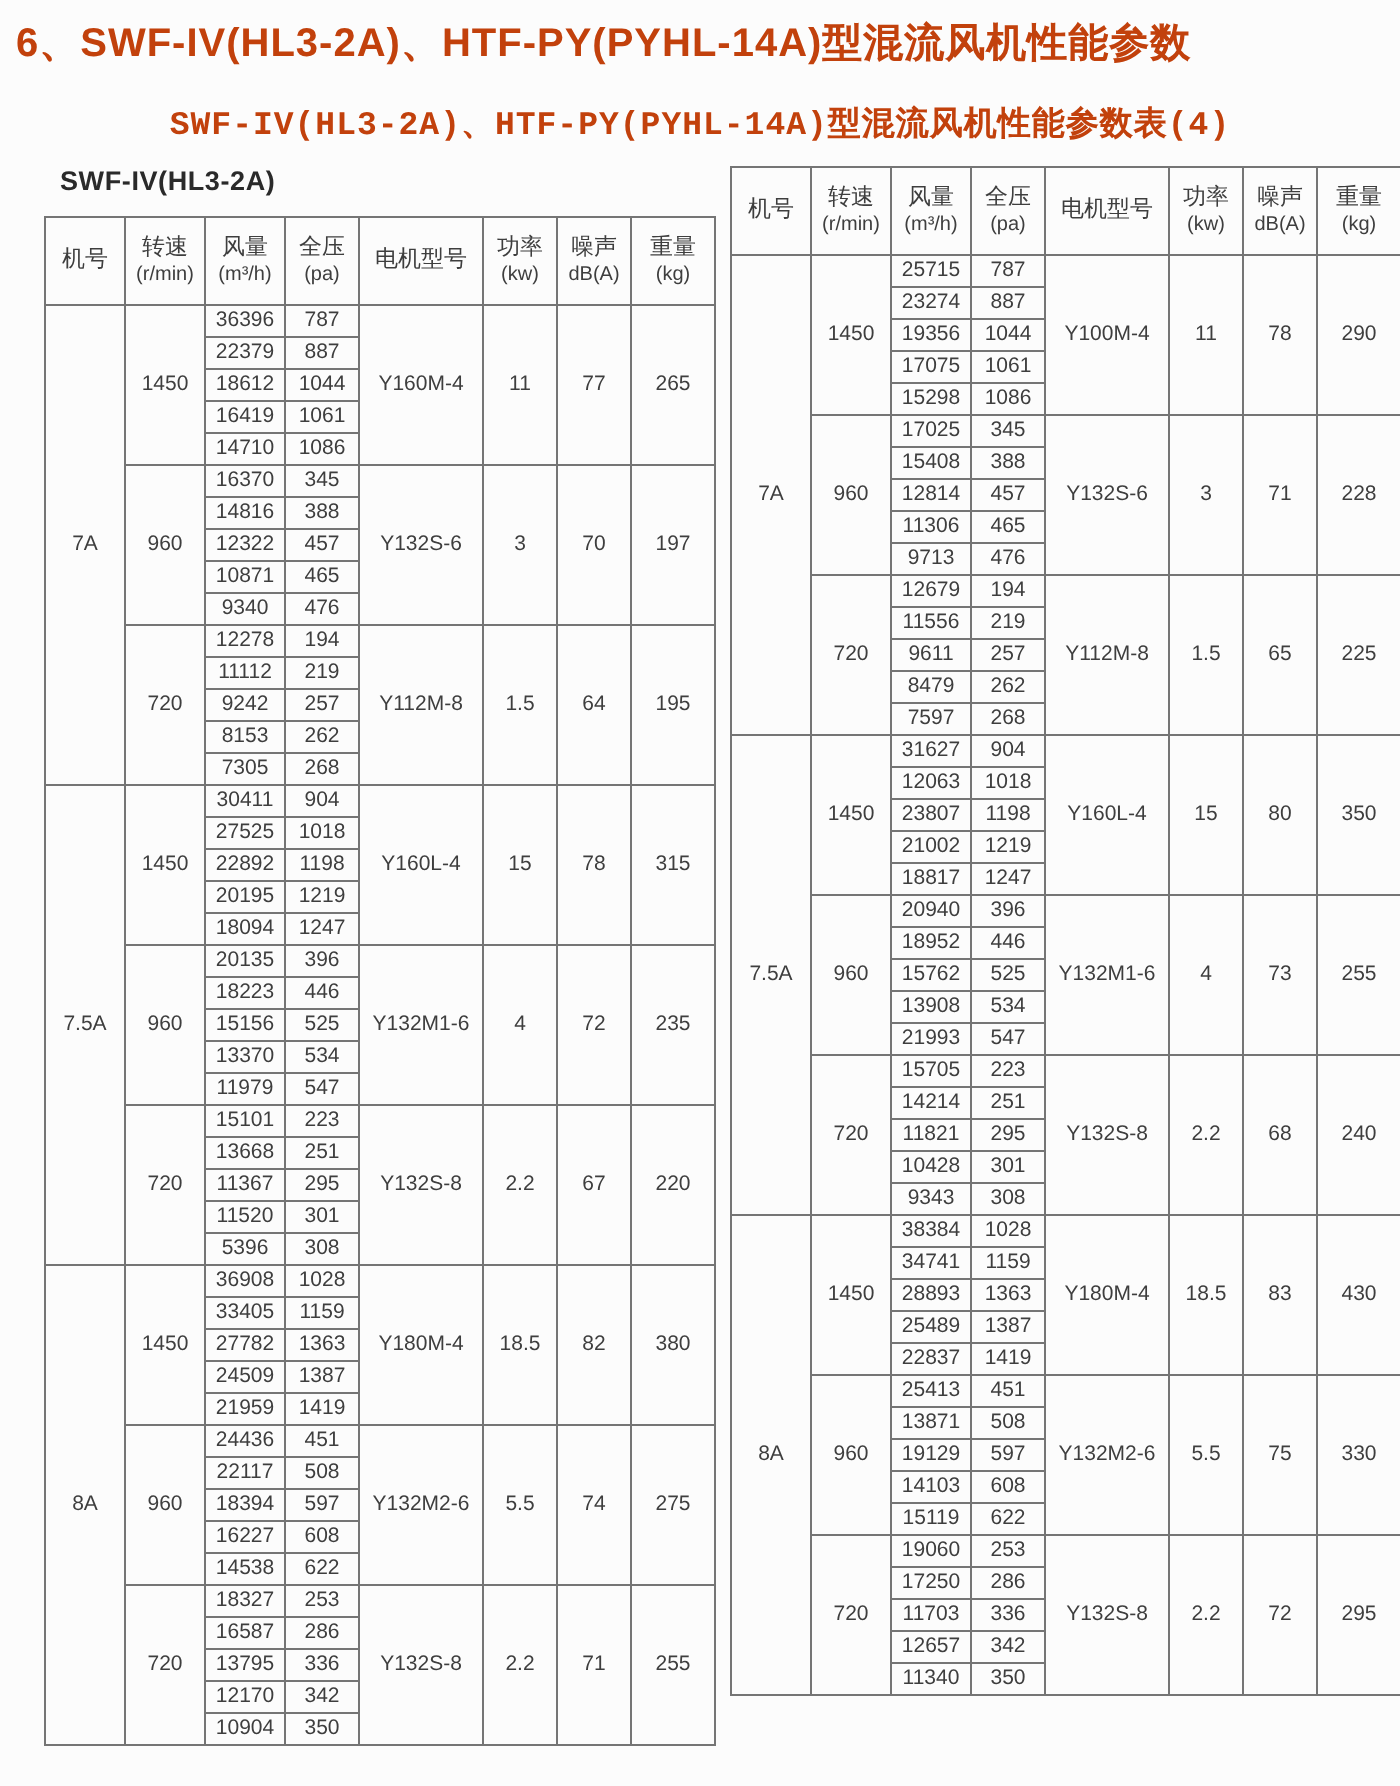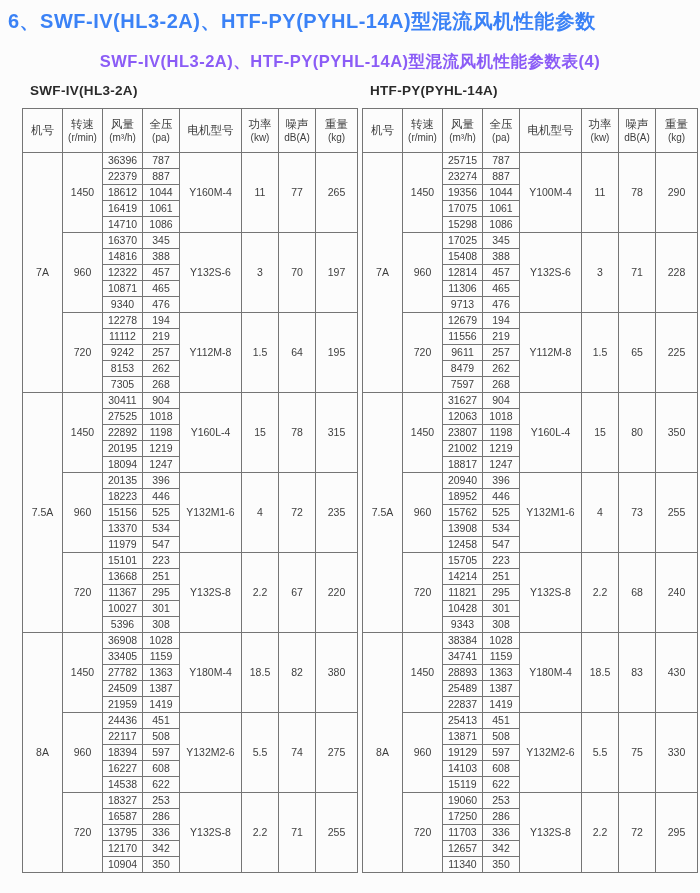--- a/index.html
+++ b/index.html
@@ -15,35 +15,37 @@
     background:var(--paper);
     font-family:"Liberation Sans","DejaVu Sans",sans-serif;
     color:var(--ink);
     overflow:hidden;
   }
   .page{position:relative;width:700px;height:893px;}
   .doc-title{
     margin:8px 0 16px 8px;
     font-size:20px;
     font-weight:bold;
-    color:#3b82f6;
+    color:#c2410c;
     letter-spacing:0.5px;
   }
   .doc-subtitle{
     margin:9px 0 0 0;
     text-align:center;
     font-size:16.5px;
     font-weight:bold;
-    color:#8b5cf6;
+    color:#c2410c;
     letter-spacing:0.5px;
+    font-family:Liberation Mono, monospace;
   }
   .tables-row{
     display:flex;
     gap:5px;
     margin:10px 0 0 22px;
+    justify-content:space-between;
   }
   .table-block{width:335px;flex:0 0 auto;}
   .table-label{
     font-size:13.5px;
     font-weight:bold;
     color:#2a2a2a;
     margin:0 0 10px 8px;
     letter-spacing:0.3px;
   }
   table.perf{
@@ -265,21 +267,21 @@
             </tr>
             <tr>
               <td>13668</td>
               <td>251</td>
             </tr>
             <tr>
               <td>11367</td>
               <td>295</td>
             </tr>
             <tr>
-              <td>10027</td>
+              <td>11520</td>
               <td>301</td>
             </tr>
             <tr>
               <td>5396</td>
               <td>308</td>
             </tr>
             <tr>
               <td rowspan="15">8A</td>
               <td rowspan="5">1450</td>
               <td>36908</td>
@@ -352,21 +354,20 @@
               <td>342</td>
             </tr>
             <tr>
               <td>10904</td>
               <td>350</td>
             </tr>
           </tbody>
         </table>
     </div>
     <div class="table-block">
-      <div class="table-label">HTF-PY(PYHL-14A)</div>
       <table class="perf">
           <colgroup>
             <col style="width: 40px;">
             <col style="width: 40px;">
             <col style="width: 40px;">
             <col style="width: 37px;">
             <col style="width: 62px;">
             <col style="width: 37px;">
             <col style="width: 37px;">
             <col style="width: 42px;">
@@ -523,21 +524,21 @@
             </tr>
             <tr>
               <td>15762</td>
               <td>525</td>
             </tr>
             <tr>
               <td>13908</td>
               <td>534</td>
             </tr>
             <tr>
-              <td>12458</td>
+              <td>21993</td>
               <td>547</td>
             </tr>
             <tr>
               <td rowspan="5">720</td>
               <td>15705</td>
               <td>223</td>
               <td rowspan="5">Y132S-8</td>
               <td rowspan="5">2.2</td>
               <td rowspan="5">68</td>
               <td rowspan="5">240</td>

